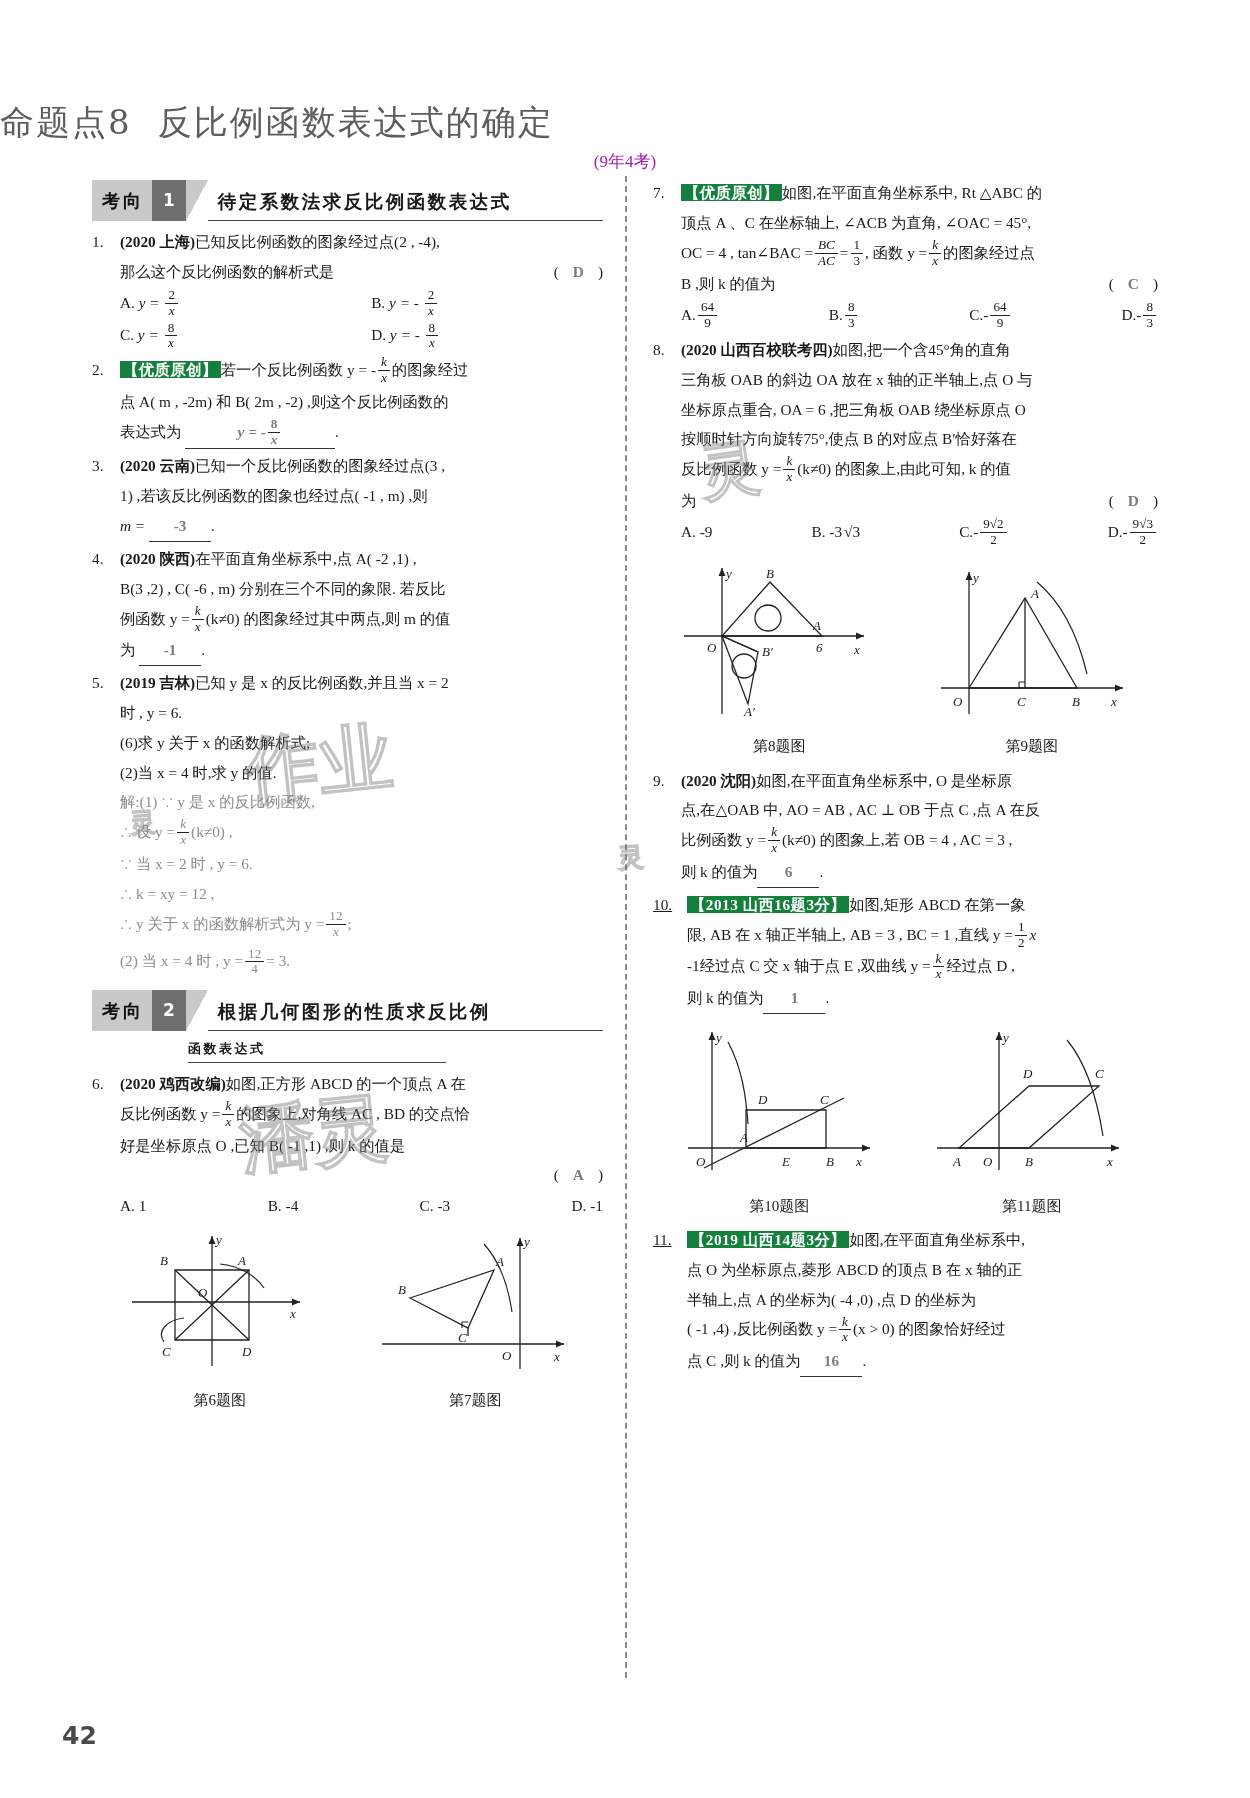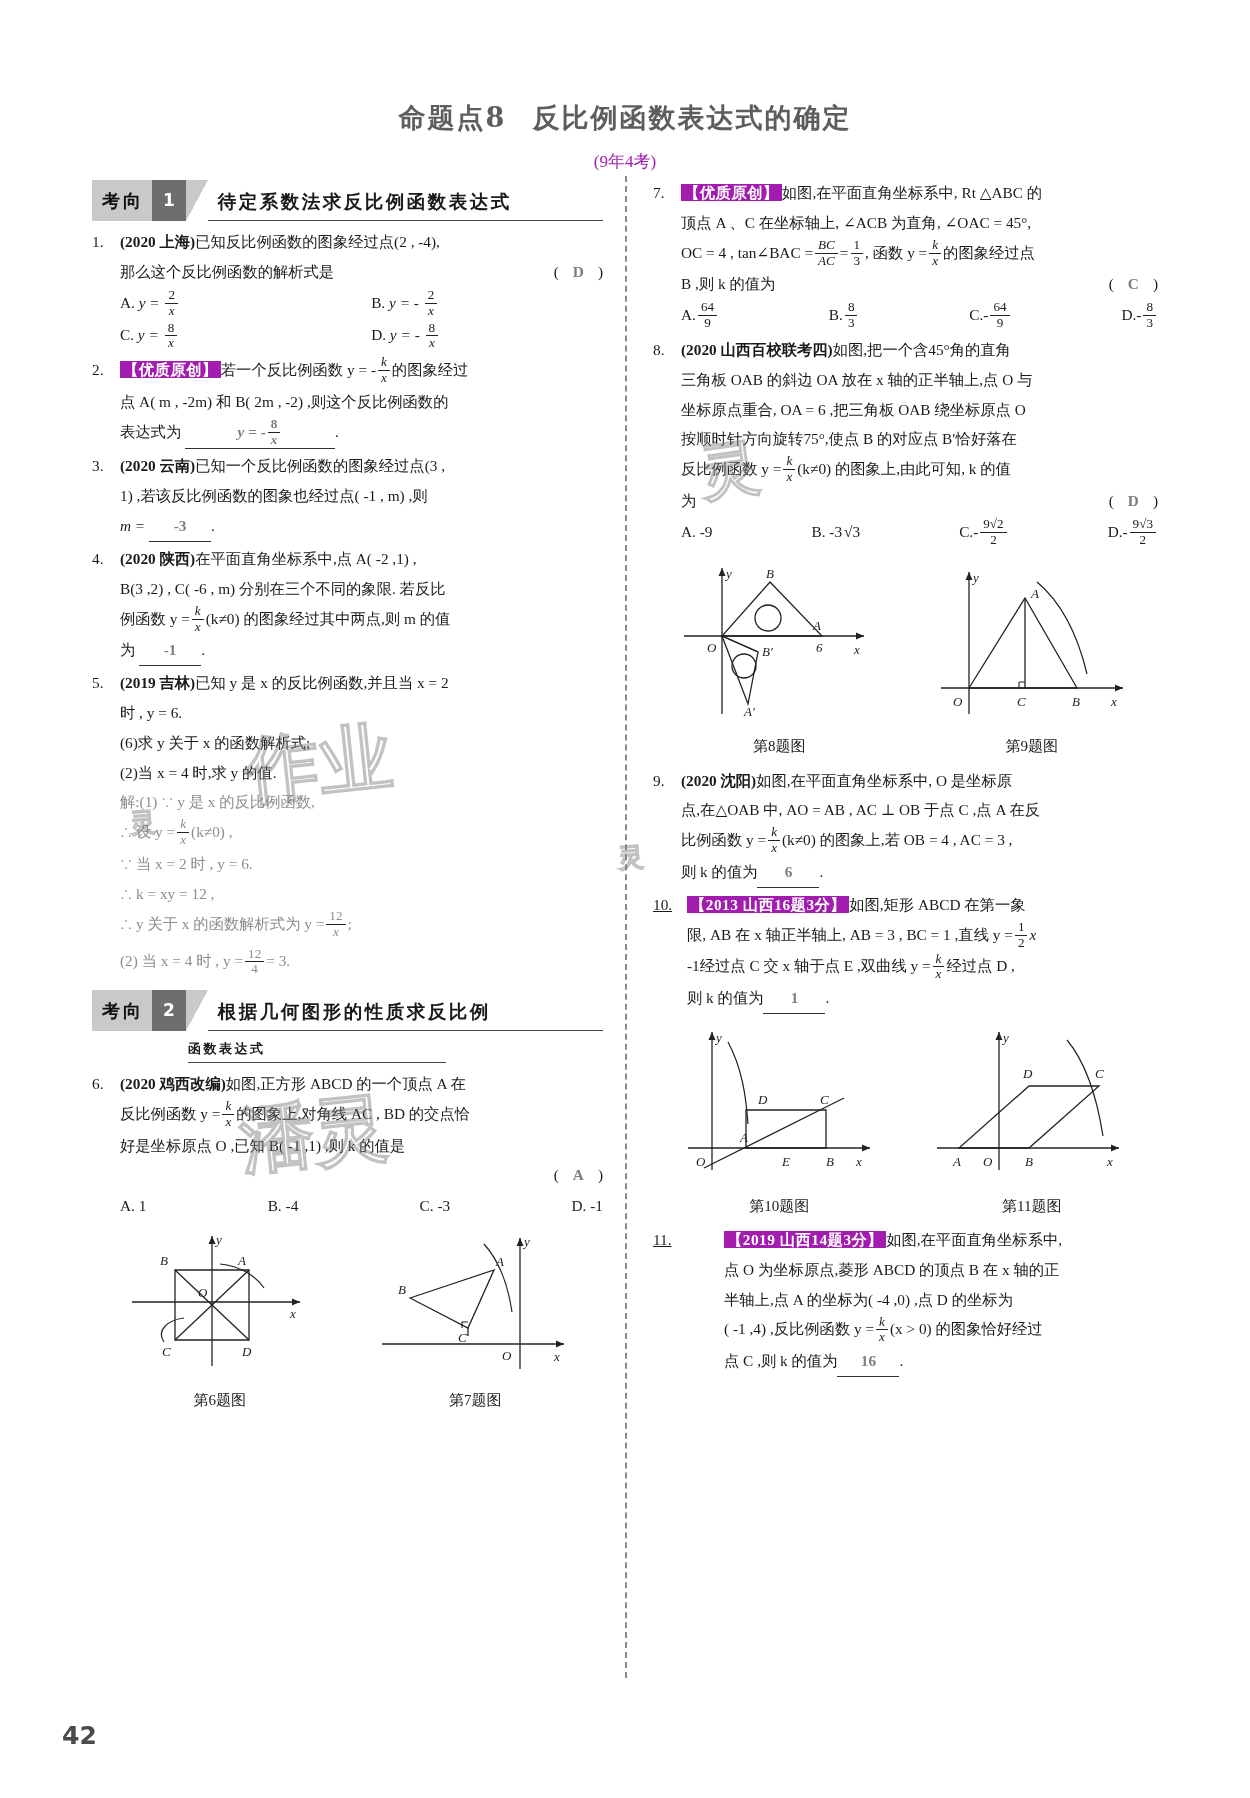--- a/index.html
+++ b/index.html
@@ -12,23 +12,22 @@
     overflow:hidden;
   }
   .page{
     position:absolute;inset:0;
     padding:0;
   }
   
   .head-title{
     position:absolute;
     top:100px;left:0;right:0;
-    text-align:center;
-    font-size:27px;
-    font-weight:bold;
+    font-size:34px;
+    font-weight:normal;
     letter-spacing:2px;
     font-family:"DejaVu Serif","Liberation Serif",serif;
     color:#5d5d5d;
   }
   .head-title .pt{margin-right:26px;}
   .subhead{
     position:absolute;
     top:150px;left:0;right:0;
     text-align:center;
     font-size:17px;
@@ -104,21 +103,21 @@
   .q-num{
     width:28px;flex:0 0 28px;
     text-align:left;
     font-size:15.3px;
   }
   .q-num.wide{width:34px;flex:0 0 34px;text-decoration:underline;}
   .q-body{flex:1;}
   .line{white-space:nowrap;}
   .src{font-weight:bold;text-align:right;}
   .tagblack{
-    background:#a21caf;color:#fff;
+    background:#15803d;color:#fff;
     font-weight:bold;
     padding:0 3px;
     letter-spacing:0.5px;
   }
   .ital{font-style:italic;font-family:"Liberation Serif",serif;}
   .ans{color:#7d7d7d;font-weight:bold;}
   .blank{
     display:inline-block;
     border-bottom:1.3px solid #333;
     min-width:62px;
@@ -621,21 +620,21 @@
               <text x="26" y="146">A</text>
               <text x="98" y="146">B</text>
               <text x="168" y="58">C</text>
               <text x="96" y="58">D</text>
             </g>
           </svg>
           <div class="figcap">第11题图</div>
         </div>
       </div>
 
-      <div class="q" style="margin-top:4px;gap:37px;">
+      <div class="q" style="margin-top:4px;">
         <div class="q-num wide">11.</div>
         <div class="q-body">
           <div class="line"><span class="tagblack">【2019 山西14题3分】</span><span>如图,在平面直角坐标系中,</span></div>
           <div class="line">点 O 为坐标原点,菱形 ABCD 的顶点 B 在 x 轴的正</div>
           <div class="line">半轴上,点 A 的坐标为( -4 ,0) ,点 D 的坐标为</div>
           <div class="line"><span>( -1 ,4) ,反比例函数 y =</span><span class="frac">
                 <span class="num ital">k</span>
                 <span class="den ital">x</span>
               </span><span>(x &gt; 0) 的图象恰好经过</span></div>
           <div class="line"><span>点 C ,则 k 的值为</span><span class="blank">16</span><span>.</span></div>

